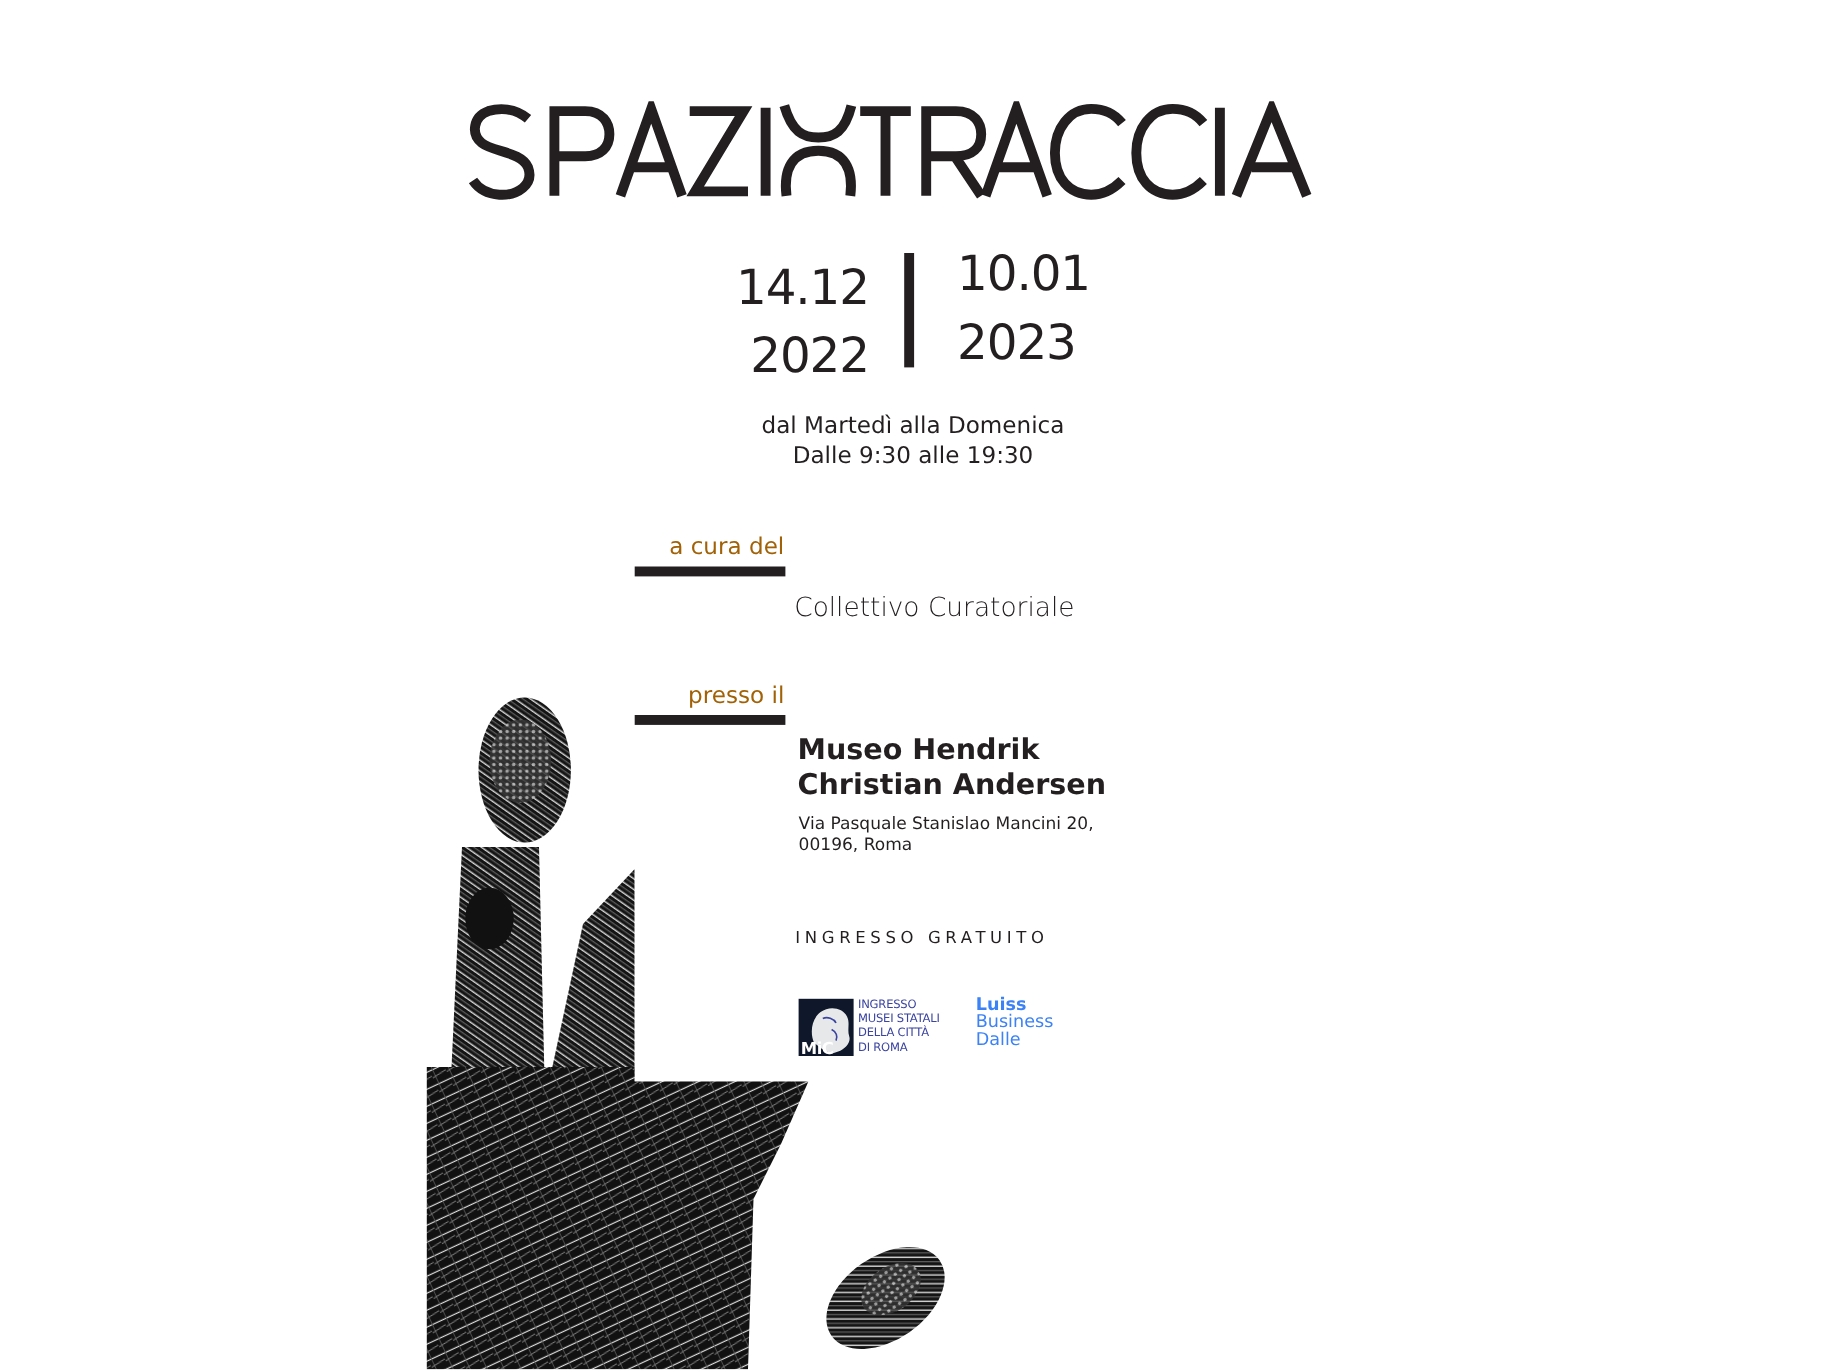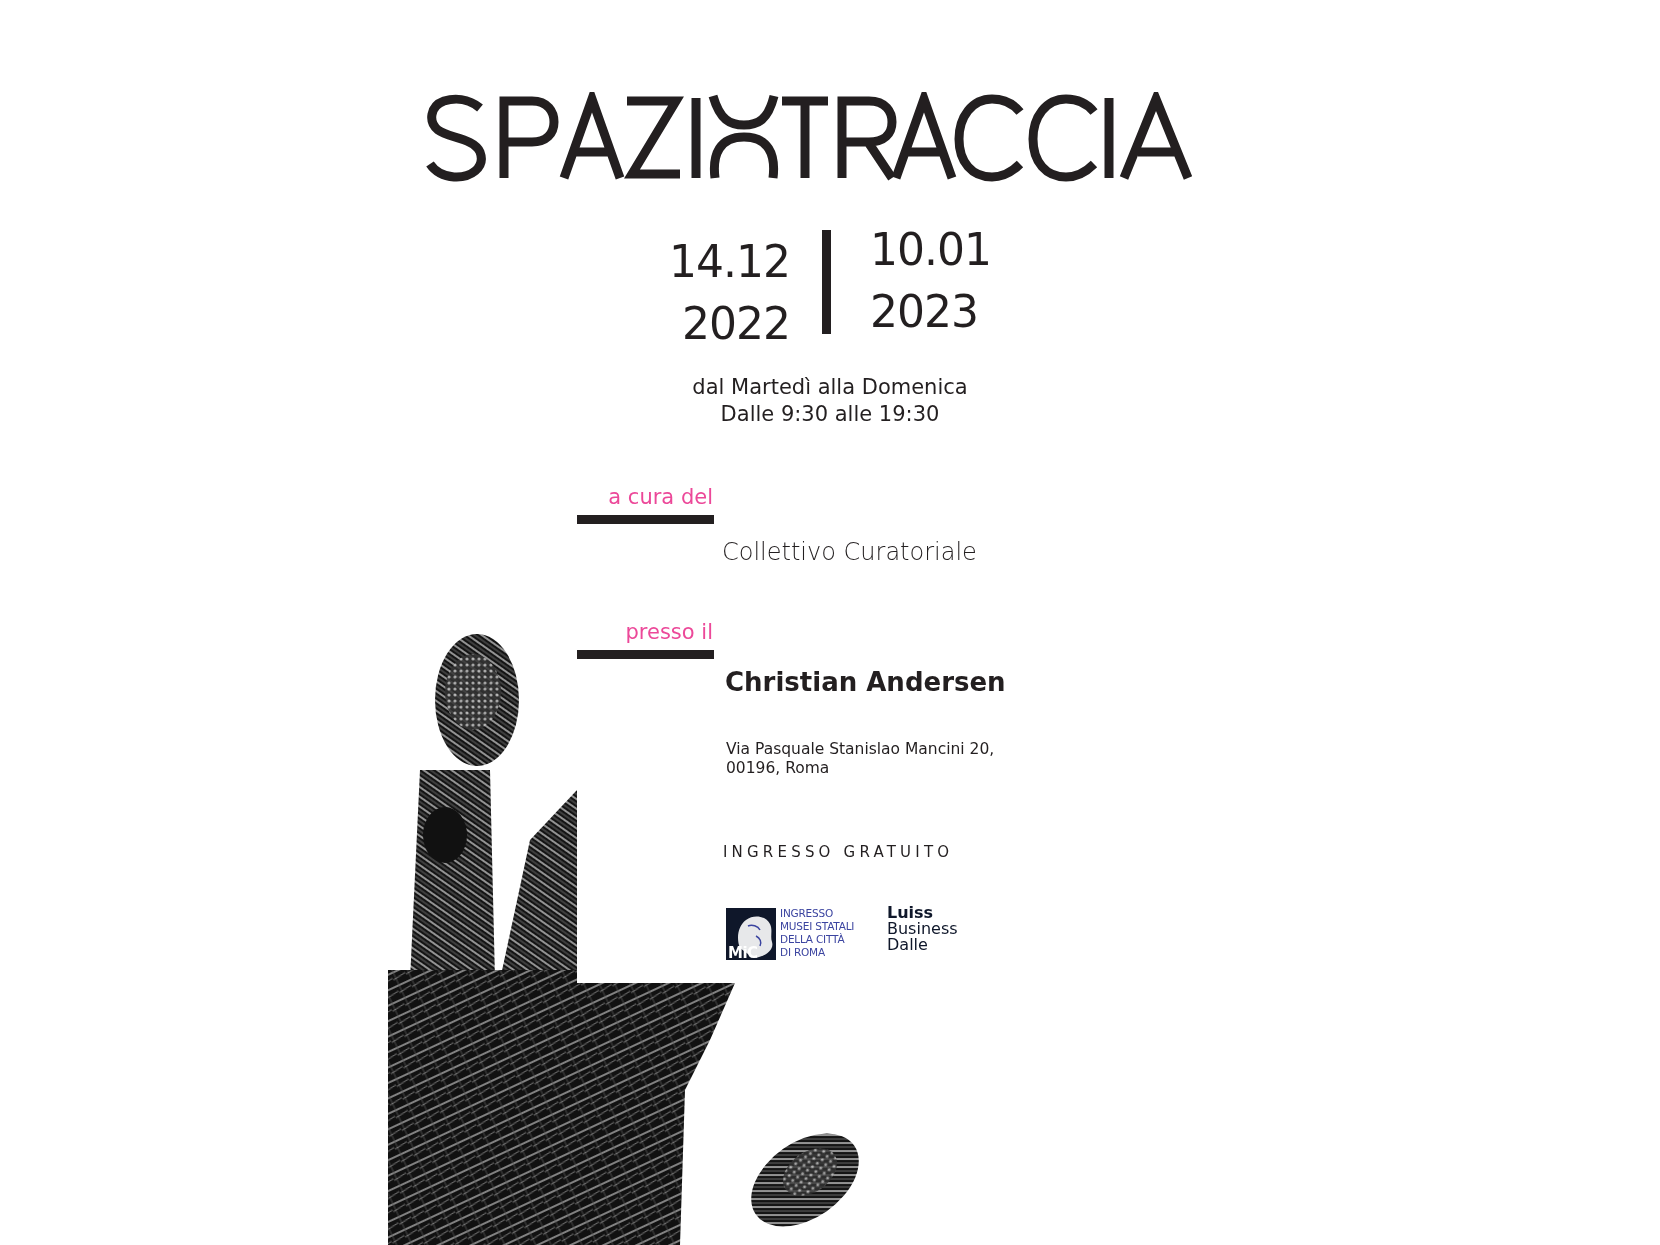--- a/index.html
+++ b/index.html
@@ -12,32 +12,32 @@
   .title svg { width:100%; height:100%; display:block; }
 
   
   .date { font-size:44px; letter-spacing:-1px; line-height:1; color:#231f20; }
   .date-left { left:640px; width:150px; text-align:right;margin-top:12px; }
   .date-right { left:870px; width:150px; text-align:left; }
   .date-bar { left:822px; top:230px; width:9px; height:104px; background:#231f20; }
 
   .hours { left:580px; width:500px; top:374px; text-align:center; font-size:21px; line-height:27px; color:#231f20; }
 
-  .label-right { width:140px; left:573px; text-align:right; font-size:21px; color:#ec4899; }
+  .label-right { width:140px; left:573px; text-align:right; font-size:21px; color:#a16207; }
   .rule { left:577px; width:137px; height:9px; background:#231f20; }
 
   .curator { left:722px; top:536px; font-size:24px; line-height:32px; color:#231f20; font-weight:300; }
   .museum { left:725px; top:666px; font-size:26px; line-height:32px; font-weight:bold; color:#231f20; }
   .address { left:726px; top:740px; font-size:15.5px; line-height:19px; color:#231f20; }
   .ingresso { left:723px; top:843px; font-size:15px; letter-spacing:4.2px; color:#231f20; }
 
   .mic-box { left:726px; top:908px; width:50px; height:52px; background:#0f172a; overflow:hidden; }
   .mic-box .mic-text { position:absolute; left:2px; bottom:-2px; color:#fff; font-size:15px; font-weight:bold; letter-spacing:-0.5px; }
   .mic-lines { left:780px; top:907px; font-size:10.5px; line-height:13px; color:#3b44a0; letter-spacing:-0.2px; }
-  .luiss { left:887px; top:905px; font-size:16px; line-height:16px; color:#0f172a; }
+  .luiss { left:887px; top:905px; font-size:16px; line-height:16px; color:#3b82f6; }
   .luiss .b { font-weight:bold; display:block; font-size:16px; }
 
   
   .hand { left:380px; top:620px; width:520px; height:625px; }
   .hand svg { width:100%; height:100%; display:block; }
   .panel { background:#fff; }
 </style>
 </head>
 <body>
 
@@ -127,20 +127,21 @@
 
 <div class="abs label-right" style="top:485px;">a cura del</div>
 <div class="abs rule" style="top:515px;"></div>
 <div class="abs curator">
   <div>Collettivo Curatoriale</div>
 </div>
 
 <div class="abs label-right" style="top:620px;">presso il</div>
 <div class="abs rule" style="top:650px;"></div>
 <div class="abs museum">
+  <div>Museo Hendrik</div>
   <div>Christian Andersen</div>
 </div>
 <div class="abs address">
   <div>Via Pasquale Stanislao Mancini 20,</div>
   <div>00196, Roma</div>
 </div>
 
 <div class="abs ingresso">INGRESSO GRATUITO</div>
 
 <div class="abs mic-box">

